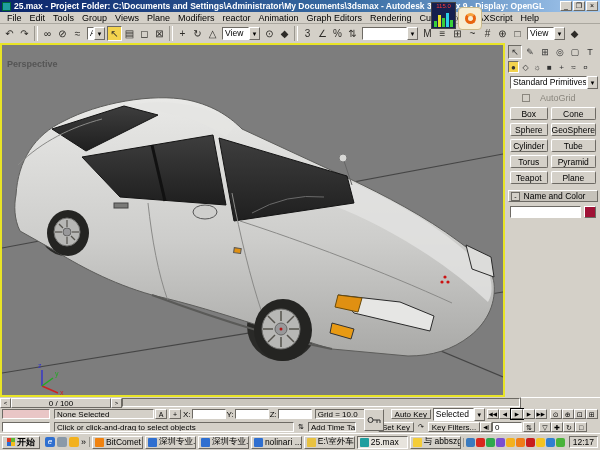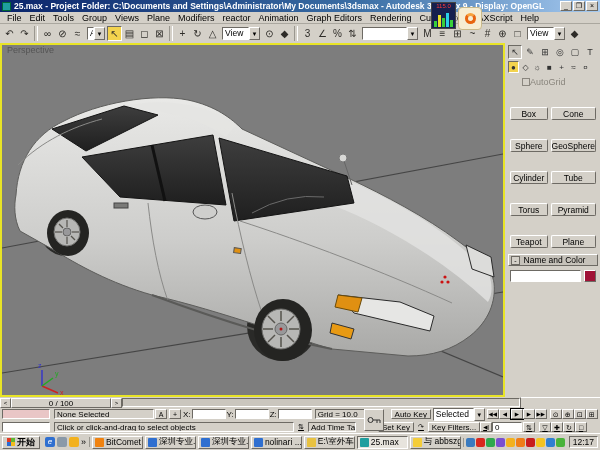--- a/index.html
+++ b/index.html
@@ -35,53 +35,53 @@
   .tile { width:15px; height:15px; display:flex; align-items:center; justify-content:center; font-size:10px; color:#2e2c28; flex:none; }
   .tile.active { background:#f3d34e; border:1px solid; border-color:#6d6a64 #ffffff #ffffff #6d6a64; }
   .tsep { width:4px; height:15px; border-left:1px solid #9a978f; border-right:1px solid #fff; margin:0 2px; flex:none; }
   .dd { height:13px; display:flex; align-items:center; flex:none; margin:0 2px; }
   .dd .val { height:13px; background:#fff; border:1px solid; border-color:#6d6a64 #fff #fff #6d6a64; font-size:8.5px; padding:0 2px; flex:1; overflow:hidden; white-space:nowrap; }
   .dd .arw { width:11px; height:13px; font-size:6px; text-align:center; line-height:12px; }
 
   
   .workarea { position:absolute; left:0; top:43px; width:600px; height:354px; display:flex; }
   .vpwrap { width:505px; height:354px; border:2px solid #e8e426; position:relative; background:#7d7d7d; flex:none; }
-  .vplabel { position:absolute; left:5px; top:0; color:#555; font-size:9px; z-index:5; }
+  .vplabel { position:absolute; left:5px; top:14px; color:#555; font-size:9px; z-index:5;font-weight:bold; }
   .vpsvg { position:absolute; left:0; top:0; }
 
   
   .cmdpanel { width:95px; height:354px; background:#d4d0c8; padding:2px 2px 0 3px; flex:none; }
   .tabrow { display:flex; gap:1px; margin-bottom:2px; }
   .tab { width:14px; height:14px; display:flex; align-items:center; justify-content:center; font-size:9px; color:#333; }
   .tab.active { border:1px solid; border-color:#6d6a64 #fff #fff #6d6a64; background:#c8c4bc; }
   .subrow { display:flex; gap:1px; margin-bottom:3px; }
   .sub { width:11px; height:12px; display:flex; align-items:center; justify-content:center; font-size:8px; color:#333; }
   .sub.active { background:#f3d34e; border:1px solid; border-color:#6d6a64 #fff #fff #6d6a64; }
   .rollout { margin-top:4px; height:12px; background:#c6c2ba; border:1px solid; border-color:#fff #6d6a64 #6d6a64 #fff; display:flex; align-items:center; font-size:8.5px; }
   .rollout .minus { width:9px; height:9px; margin:0 2px; background:#d4d0c8; border:1px solid #6d6a64; font-size:7px; line-height:7px; text-align:center; }
   .rollout .rtitle { flex:1; text-align:center; padding-right:10px; }
-  .autogrid { display:flex; align-items:center; gap:0; margin:4px 0 18px 14px; color:#8a867e; }
+  .autogrid { display:flex; align-items:center; gap:10px; margin:4px 0 2px 14px; color:#8a867e; }
   .cb { width:8px; height:8px; background:#d4d0c8; border:1px solid #8a867e; }
-  .objgrid { display:grid; grid-template-columns:1fr 1fr; gap:19px 3px; padding:2px 2px; }
+  .objgrid { display:grid; grid-template-columns:1fr 1fr; gap:3px 3px; padding:2px 2px; }
   .objbtn { height:13px; font-size:8.5px; display:flex; align-items:center; justify-content:center; border-radius:2px; }
   .namerow { display:flex; gap:3px; align-items:center; margin:4px 2px; }
   .namefield { flex:1; height:12px; }
   .swatch { width:12px; height:12px; border:1px solid; border-color:#fff #6d6a64 #6d6a64 #fff; }
 
   
   .tsrow { position:absolute; left:0; top:397px; width:600px; height:11px; display:flex; align-items:center; background:#d4d0c8; }
   .tsbtn { width:11px; height:10px; font-size:6px; text-align:center; line-height:9px; flex:none; }
   .tshandle { width:100px; height:10px; text-align:center; font-size:8px; line-height:9px; flex:none; }
   .tsgroove { width:398px; height:9px; background:#cac6be; border:1px solid; border-color:#6d6a64 #fff #fff #6d6a64; flex:none; }
   .tsblock { flex:1; height:11px; background:#d4d0c8; border-top:1px solid #fff; border-left:1px solid #6d6a64; }
 
   
   .statusbar { position:absolute; left:0; top:408px; width:600px; height:25px; background:#d4d0c8; }
   .srow { display:flex; align-items:center; height:12px; padding-left:2px; }
-  .srow2 { height:13px;text-decoration:underline; }
+  .srow2 { height:13px; }
   .mini { width:48px; height:10px; flex:none; border:1px solid; border-color:#6d6a64 #fff #fff #6d6a64; }
   .mini.pink { background:#e9c6c6; }
   .mini.white { background:#ffffff; }
   .sfield { height:10px; font-size:8px; padding:0 2px; line-height:9px; overflow:hidden; white-space:nowrap; flex:none; }
   .slabel { font-size:8px; margin:0 1px; flex:none; }
   .sico { width:12px; height:10px; font-size:7px; text-align:center; line-height:9px; flex:none; margin:0 1px; }
   .keybtn { position:absolute; left:364px; top:1px; width:20px; height:22px; display:flex; align-items:center; justify-content:center; }
   .pbbtn { width:12px; height:10px; font-size:5.5px; text-align:center; line-height:9px; flex:none; }
   .pbbtn.boxed { outline:1px solid #000; }
   .navico { width:12px; height:10px; font-size:7px; text-align:center; line-height:9px; flex:none; }
@@ -311,20 +311,24 @@
       </div>
     <div class="subrow" id="subrow">
         <span class="sub active">●</span>
         <span class="sub">◇</span>
         <span class="sub">☼</span>
         <span class="sub">■</span>
         <span class="sub">+</span>
         <span class="sub">≈</span>
         <span class="sub">¤</span>
       </div>
+    <div class="dd" style="width:88px">
+      <span class="val">Standard Primitives</span>
+      <span class="arw raised">▼</span>
+    </div>
     <div class="autogrid">
       <span class="cb"></span>
       <span>AutoGrid</span>
     </div>
     <div class="objgrid" id="objgrid">
         <span class="objbtn raised">Box</span>
         <span class="objbtn raised">Cone</span>
         <span class="objbtn raised">Sphere</span>
         <span class="objbtn raised">GeoSphere</span>
         <span class="objbtn raised">Cylinder</span>

